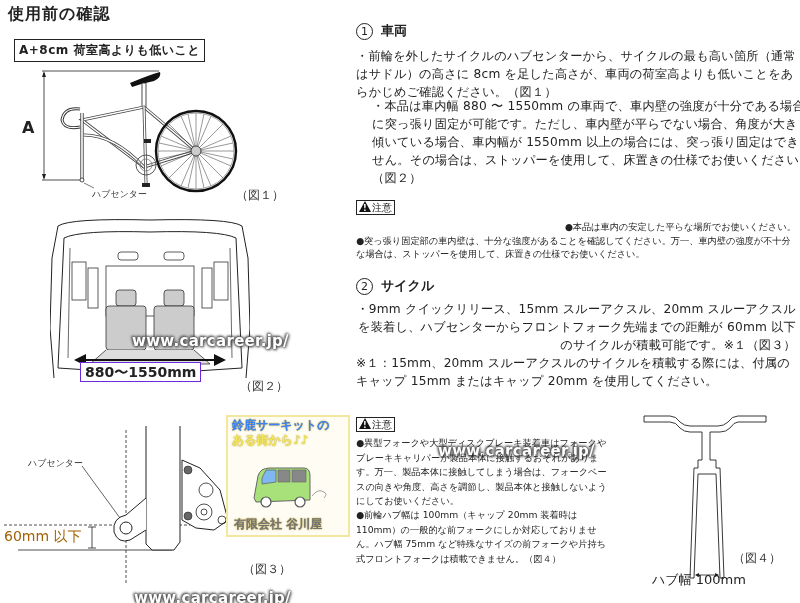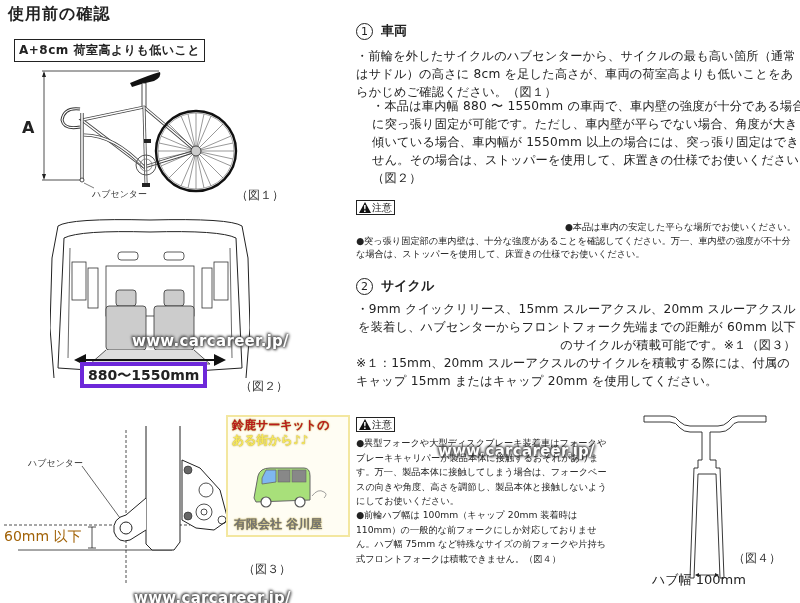--- a/index.html
+++ b/index.html
@@ -15,32 +15,32 @@
   .rule-box { left: 14px; top: 39px; border: 1px solid #222; padding: 1px 4px; font-size: 12px; font-weight: bold; letter-spacing: 0.5px; line-height: 19px; }
   .fig1 { left: 14px; top: 65px; width: 300px; height: 140px; }
   .fig-caption { font-size: 12px; color: #333; }
   .fig1-cap { left: 236px; top: 187px; }
   .hub-label { font-size: 9px; color: #333; }
   .hub1 { left: 92px; top: 188px; }
   .a-label { left: 22px; top: 118px; font-size: 16px; font-weight: bold; }
 
   
   .fig2 { left: 50px; top: 218px; width: 200px; height: 172px; }
-  .dim-box { left: 80px; top: 362px; border: 4px solid #6d28d9; background: #fff; padding: 0 4px; font-size: 14px; font-weight: bold; line-height: 18px; }
+  .dim-box { left: 80px; top: 362px; border: 1px solid #6d28d9; background: #fff; padding: 0 4px; font-size: 14px; font-weight: bold; line-height: 18px; }
   .fig2-cap { left: 240px; top: 378px; }
 
   
   .fig3 { left: 0px; top: 420px; width: 240px; height: 170px; }
   .hub3 { left: 28px; top: 457px; }
   .sixty { left: 4px; top: 528px; font-size: 14px; color: #a16207; }
   .fig3-cap { left: 243px; top: 561px; }
 
   
   .ad-badge { left: 226px; top: 415px; width: 124px; height: 122px; border: 2px solid #f3e7a0; background: #fffdf3; }
-  .ad-line1 { left: 232px; top: 418px; font-size: 12px; font-weight: bold; color: #b91c1c; text-shadow: 0 0 1px #b4a14a, 0 0 2px #c6b358; line-height: 14px; }
+  .ad-line1 { left: 232px; top: 418px; font-size: 12px; font-weight: bold; color: #3b82f6; text-shadow: 0 0 1px #b4a14a, 0 0 2px #c6b358; line-height: 14px; }
   .ad-line2 { left: 232px; top: 433px; font-size: 12px; font-weight: bold; color: #f6e85a; text-shadow: 0 0 1px #b4a14a, 0 0 2px #c6b358; line-height: 14px; }
   .ad-company { left: 234px; top: 516px; font-size: 12px; font-weight: bold; color: #737373; text-shadow: 0 0 1px #b4a14a, 0 0 2px #c6b358; }
   .ad-van { left: 250px; top: 462px; width: 80px; height: 48px; }
 
   
   .wm { font-family: "DejaVu Sans", sans-serif; font-weight: bold; color: #ffffff; font-size: 15px; letter-spacing: 0.3px;
         text-shadow: 0 0 2px #555, 0 0 3px #555, 1px 1px 3px #444, -1px -1px 3px #444; margin-top: 32px; }
   .wm1 { left: 132px; top: 300px; }
   .wm2 { left: 438px; top: 410px; }
   .wm3 { left: 134px; top: 557px; }
@@ -49,21 +49,21 @@
   .sec-head { font-size: 13px; font-weight: bold; display: flex; align-items: center; gap: 8px; }
   .circ { display: inline-block; width: 17px; height: 17px; border: 1.4px solid #222; border-radius: 50%; text-align: center; line-height: 15px; font-size: 11px; font-weight: normal; }
   .sec1 { left: 356px; top: 22px; }
   .sec2 { left: 356px; top: 277px; }
   .para { font-size: 12.2px; line-height: 18px; color: #222; width: 440px; letter-spacing: 0.2px; }
   .p1 { left: 356px; top: 47px; }
   .p2 { left: 372px; top: 97px; }
   .p3 { left: 356px; top: 300px; text-align: right; }
   .p4 { left: 356px; top: 354px; }
 
-  .caution { display: inline-flex; align-items: center; border: 1px solid #222; padding: 0 2px; font-size: 10px; line-height: 13px; }
+  .caution { display: inline-flex; align-items: flex-start; border: 1px solid #222; padding: 0 2px; font-size: 10px; line-height: 13px; }
   .caution .tri { width: 0; height: 0; border-left: 6px solid transparent; border-right: 6px solid transparent; border-bottom: 11px solid #111; position: relative; margin-right: 1px; }
   .caution .tri::after { content: "!"; position: absolute; left: -2px; top: 1px; color: #fff; font-size: 8px; font-weight: bold; }
   .caution1 { left: 356px; top: 200px; }
   .caution2 { left: 356px; top: 417px; }
 
   .note { font-size: 9.2px; line-height: 13px; color: #222; }
   .n1 { left: 356px; top: 220px; width: 440px; text-align: right; }
   .n2 { left: 356px; top: 234px; width: 440px; }
   .n3 { left: 356px; top: 436px; width: 252px; line-height: 14.5px; }
   .n4 { left: 356px; top: 508px; width: 252px; line-height: 14.5px; }

